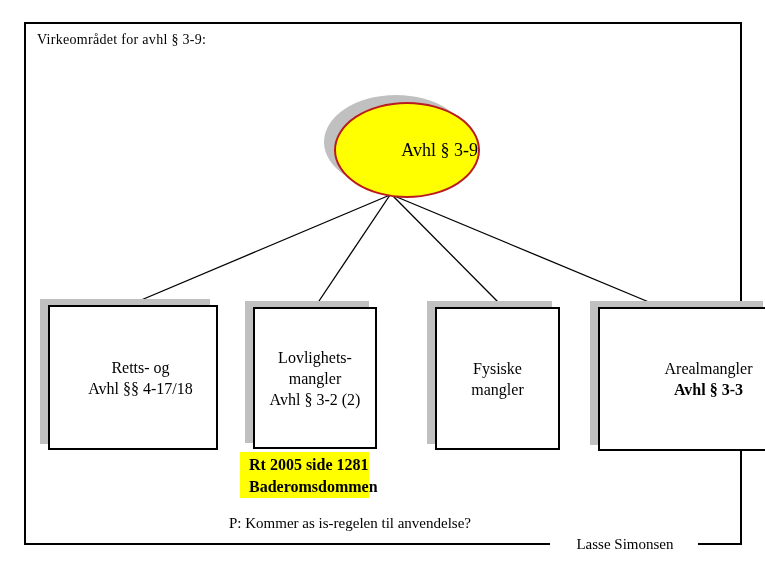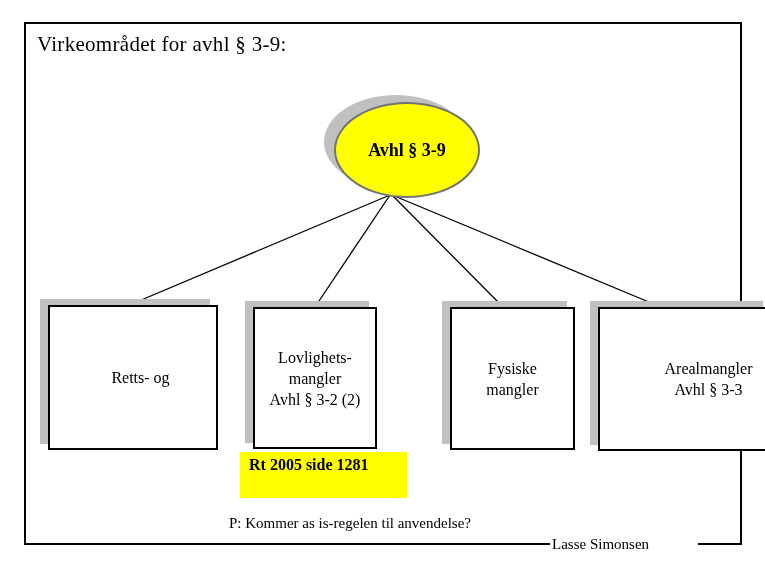--- a/index.html
+++ b/index.html
@@ -30,44 +30,44 @@
     height: 2px;
     background: #000;
     top: 543px;
   }
   .bottom-seg.left  { left: 24px;  width: 526px; }
   .bottom-seg.right { left: 697px; width: 43px; }
 
   .title {
     position: absolute;
     left: 37px; top: 32px;
-    font-size: 21px;
+    font-size: 14px;
     letter-spacing: 0.3px;
     white-space: nowrap;
   }
 
   .ellipse-shadow {
     position: absolute;
     left: 324px; top: 95px;
     width: 144px; height: 94px;
     background: #c0c0c0;
     border-radius: 50%;
   }
   .ellipse {
     position: absolute;
     left: 334px; top: 102px;
     width: 142px; height: 92px;
     background: #ffff00;
-    border: 2px solid #737373;
+    border: 2px solid #b91c1c;
     border-radius: 50%;
     display: flex;
     align-items: center;
-    justify-content: center;
+    justify-content: flex-end;
     font-size: 18px;
-    font-weight: bold;
+    font-weight: normal;
   }
 
   svg.connectors {
     position: absolute;
     left: 0; top: 0;
     width: 765px; height: 570px;
     pointer-events: none;
   }
   svg.connectors line {
     stroke: #000;
@@ -82,31 +82,31 @@
     display: flex;
     flex-direction: column;
     align-items: center;
     justify-content: center;
     text-align: center;
     font-size: 16px;
     line-height: 21px;
   }
   .node-box .line { display: block; }
   .node-box .line:empty { display: none; }
-  .bold { font-weight: normal; }
+  .bold { font-weight: bold; }
 
   #box-retts      { left: 48px;  top: 305px; width: 151px; height: 141px; padding-left: 15px; }
   #box-lovlighets { left: 253px; top: 307px; width: 120px; height: 138px; }
-  #box-fysiske    { left: 450px; top: 307px; width: 121px; height: 139px; }
+  #box-fysiske    { left: 435px; top: 307px; width: 121px; height: 139px; }
   #box-areal      { left: 598px; top: 307px; width: 121px; height: 140px; padding-left: 48px; }
 
   .highlight-box {
     position: absolute;
     left: 240px; top: 452px;
-    width: 167px; height: 46px;
+    width: 129px; height: 46px;
     background: #ffff00;
     font-size: 16px;
     font-weight: bold;
     line-height: 22px;
     padding-left: 9px;
     padding-top: 2px;
     box-sizing: border-box;
     text-align: left;
   }
 
@@ -114,21 +114,21 @@
     position: absolute;
     left: 185px; top: 515px;
     font-size: 15px;
     white-space: nowrap;
     margin-left: 44px;
   }
   .footer-name {
     position: absolute;
     left: 552px; top: 536px;
     width: 146px;
-    text-align: left;
+    text-align: center;
     font-size: 15px;
     background: #ffffff;
     white-space: nowrap;
   }
 </style>
 </head>
 <body>
 
 <div class="canvas">
 
@@ -145,39 +145,41 @@
     <line x1="392" y1="195" x2="656" y2="305"></line>
   </svg>
 
   <div class="ellipse-shadow"></div>
   <div class="ellipse">
     <span>Avhl § 3-9</span>
   </div>
 
   <div class="node-box" id="box-retts">
     <span class="line">Retts- og</span>
+    <span class="line">Avhl §§ 4-17/18</span>
   </div>
 
   <div class="node-box" id="box-lovlighets">
     <span class="line">Lovlighets-</span>
     <span class="line">mangler</span>
     <span class="line">Avhl § 3-2 (2)</span>
   </div>
 
   <div class="node-box" id="box-fysiske">
     <span class="line">Fysiske</span>
     <span class="line">mangler</span>
   </div>
 
   <div class="node-box" id="box-areal">
     <span class="line">Arealmangler</span>
     <span class="line bold">Avhl § 3-3</span>
   </div>
 
   <div class="highlight-box">
     <span class="line">Rt 2005 side 1281</span><br>
+    <span class="line">Baderomsdommen</span>
   </div>
 
   <div class="question">P: Kommer as is-regelen til anvendelse?</div>
 
   <div class="footer-name">Lasse Simonsen</div>
 
 </div>
 
 </body></html>

